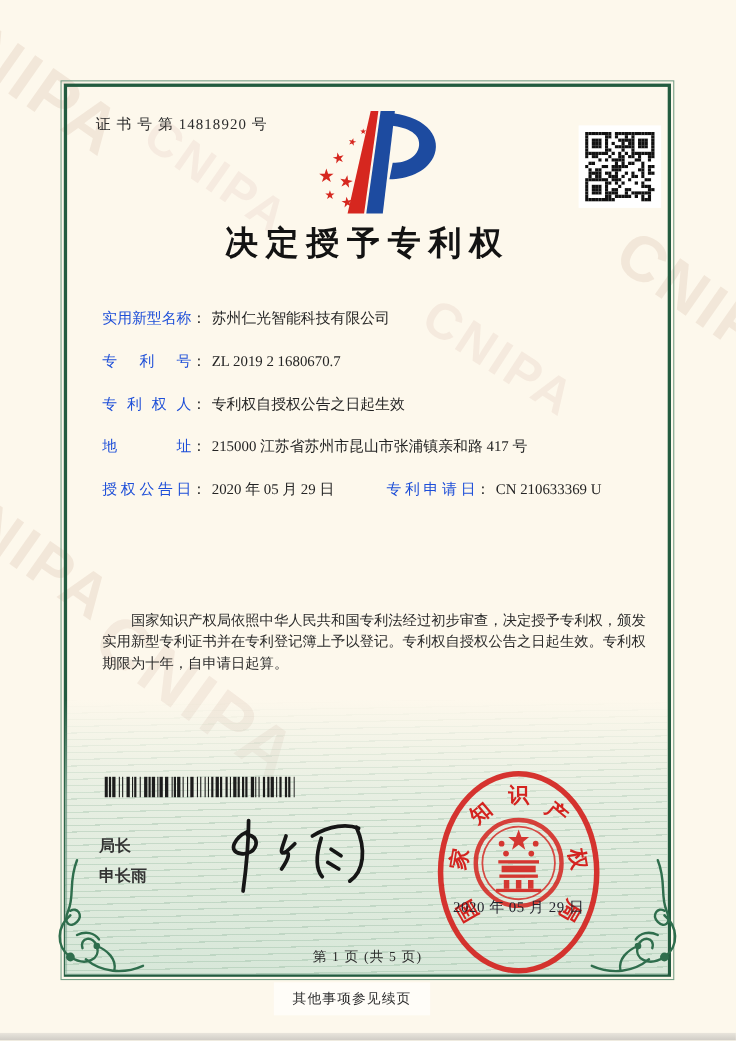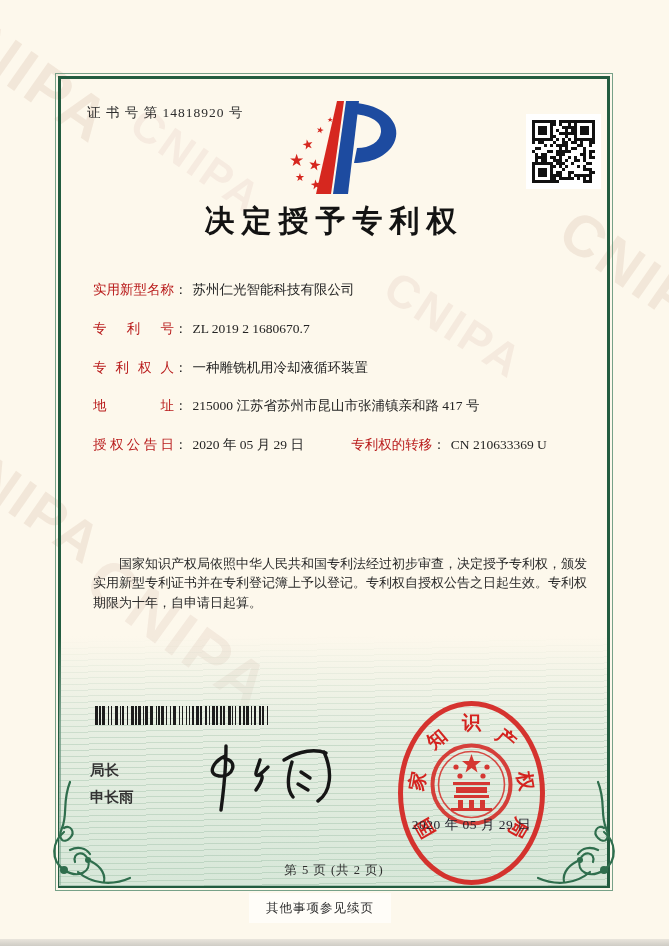--- a/index.html
+++ b/index.html
@@ -52,21 +52,21 @@
   .title{
     position:absolute;left:55px;top:201px;width:558px;z-index:4;
     text-align:center;font-size:30px;font-weight:700;letter-spacing:7px;
     color:#131313;
   }
   
   .fields{position:absolute;left:93px;top:281px;width:500px;z-index:4;}
   .frow{height:38.8px;font-size:13.5px;white-space:nowrap;}
   .flabel{
     display:inline-block;width:81px;text-align:justify;text-align-last:justify;
-    color:#b91c1c;
+    color:#1d4ed8;
   }
   .fcolon{color:#2b2b2b;}
   .fvalue{margin-left:5px;color:#242424;}
   .fgroup2{margin-left:44px;}
   
   .body-text{
     position:absolute;left:93px;top:554px;width:494px;z-index:4;
     font-size:13px;line-height:19.4px;text-align:justify;color:#2a2a2a;
   }
   .body-text p{margin:0;text-indent:2em;}
@@ -596,25 +596,25 @@
       <div style="background: rgb(17, 17, 17);"></div>
       <div style="background: rgb(255, 255, 255);"></div>
     </div>
 </div>
 
 <div class="title">决定授予专利权</div>
 
 <div class="fields">
   <div class="frow"><span class="flabel">实用新型名称</span><span class="fcolon">：</span><span class="fvalue">苏州仁光智能科技有限公司</span></div>
   <div class="frow"><span class="flabel">专利号</span><span class="fcolon">：</span><span class="fvalue">ZL 2019 2 1680670.7</span></div>
-  <div class="frow"><span class="flabel">专利权人</span><span class="fcolon">：</span><span class="fvalue">一种雕铣机用冷却液循环装置</span></div>
+  <div class="frow"><span class="flabel">专利权人</span><span class="fcolon">：</span><span class="fvalue">专利权自授权公告之日起生效</span></div>
   <div class="frow"><span class="flabel">地址</span><span class="fcolon">：</span><span class="fvalue">215000 江苏省苏州市昆山市张浦镇亲和路 417 号</span></div>
   <div class="frow">
     <span><span class="flabel">授权公告日</span><span class="fcolon">：</span><span class="fvalue">2020 年 05 月 29 日</span></span>
-    <span class="fgroup2"><span class="flabel">专利权的转移</span><span class="fcolon">：</span><span class="fvalue">CN 210633369 U</span></span>
+    <span class="fgroup2"><span class="flabel">专利申请日</span><span class="fcolon">：</span><span class="fvalue">CN 210633369 U</span></span>
   </div>
 </div>
 
 <div class="body-text">
   <p>国家知识产权局依照中华人民共和国专利法经过初步审查，决定授予专利权，颁发实用新型专利证书并在专利登记簿上予以登记。专利权自授权公告之日起生效。专利权期限为十年，自申请日起算。</p>
 </div>
 
 <div class="barcode" id="barcode">
     <span style="width: 2.9px; flex: 0 0 2.9px; background: rgb(28, 28, 28);"></span>
     <span style="width: 1.45px; flex: 0 0 1.45px; background: transparent;"></span>
@@ -775,18 +775,18 @@
     <path d="M22,2 C14,22 20,34 14,48 C9,60 16,64 22,58 C28,52 22,44 16,48"></path>
     <path d="M16,52 C4,62 2,80 16,90 C30,99 44,92 40,80 C37,70 24,72 27,82"></path>
     <path d="M30,92 C44,104 64,106 82,98"></path>
     <path d="M40,80 C50,84 58,92 56,102"></path>
     <path d="M22,70 C30,66 38,68 42,74"></path>
   </g>
   <circle cx="16" cy="90" r="4" fill="#2f6e4d"></circle>
   <circle cx="40" cy="80" r="3" fill="#2f6e4d"></circle>
 </svg>
 
-<div class="page-info">第 5 页 (共 2 页)</div>
+<div class="page-info">第 1 页 (共 5 页)</div>
 <div class="note-box">
   <span class="note-text">其他事项参见续页</span>
 </div>
 
 <div class="bottom-strip"></div>
 
 </body></html>

